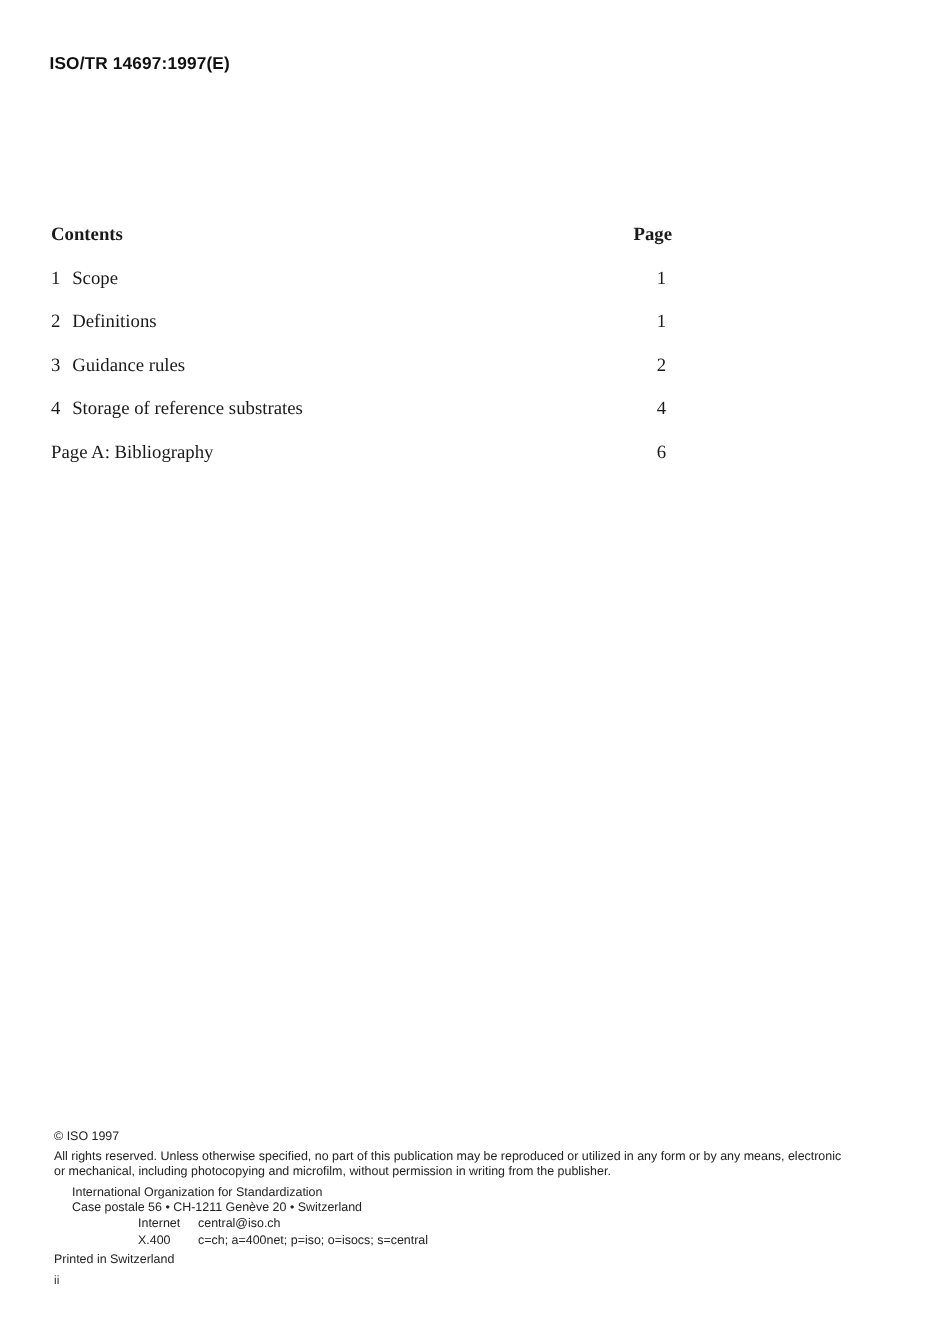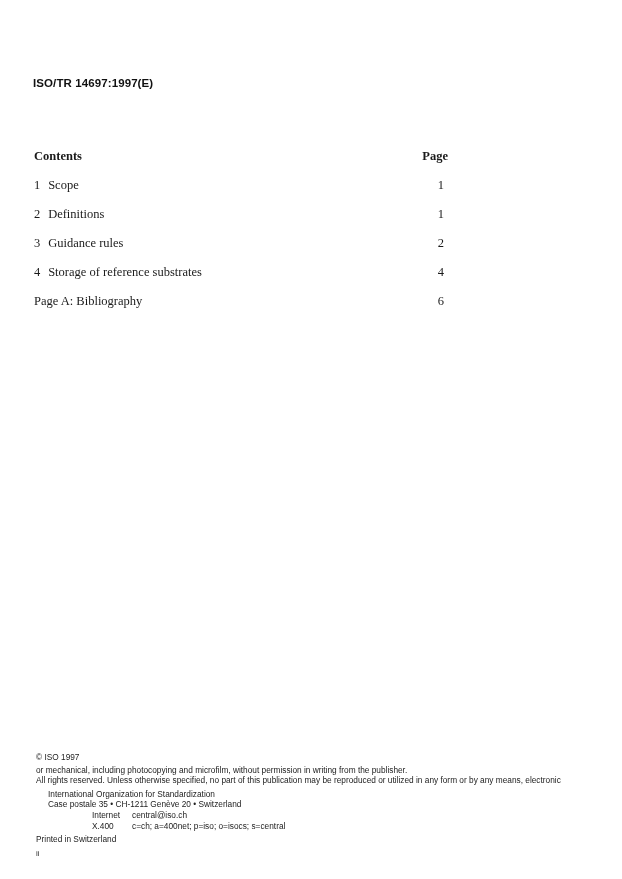--- a/index.html
+++ b/index.html
@@ -16,21 +16,20 @@
     }
     .doc-id {
       position: absolute;
       left: 33px;
       top: 37px;
       font-family: "Liberation Sans", sans-serif;
       font-weight: bold;
       font-size: 11.5px;
       letter-spacing: 0.1px;
       color: #111;
-      margin-top: 40px;
     }
     .toc {
       position: absolute;
       left: 34px;
       top: 148px;
       width: 414px;
       font-family: "Liberation Serif", serif;
       font-size: 12.5px;
       color: #1a1a1a;
     }
@@ -131,26 +130,26 @@
 
   <div class="toc-row">
     <span>Page A: Bibliography</span>
     <span class="toc-page">6</span>
   </div>
 </div>
 
 <div class="footer">
   <div class="copyright">©  ISO 1997</div>
   <div class="rights">
+    <div>All rights reserved. Unless otherwise specified, no part of this publication may be reproduced or utilized in any form or by any means, electronic</div>
     <div>or mechanical, including photocopying and microfilm, without permission in writing from the publisher.</div>
-    <div>All rights reserved. Unless otherwise specified, no part of this publication may be reproduced or utilized in any form or by any means, electronic</div>
   </div>
   <div class="address">
     <div>International Organization for Standardization</div>
-    <div>Case postale 35 • CH-1211 Genève 20 • Switzerland</div>
+    <div>Case postale 56 • CH-1211 Genève 20 • Switzerland</div>
     <div class="address-row">
       <span class="address-label">Internet</span>
       <span>central@iso.ch</span>
     </div>
     <div class="address-row">
       <span class="address-label">X.400</span>
       <span>c=ch; a=400net; p=iso; o=isocs; s=central</span>
     </div>
   </div>
   <div>Printed in Switzerland</div>

